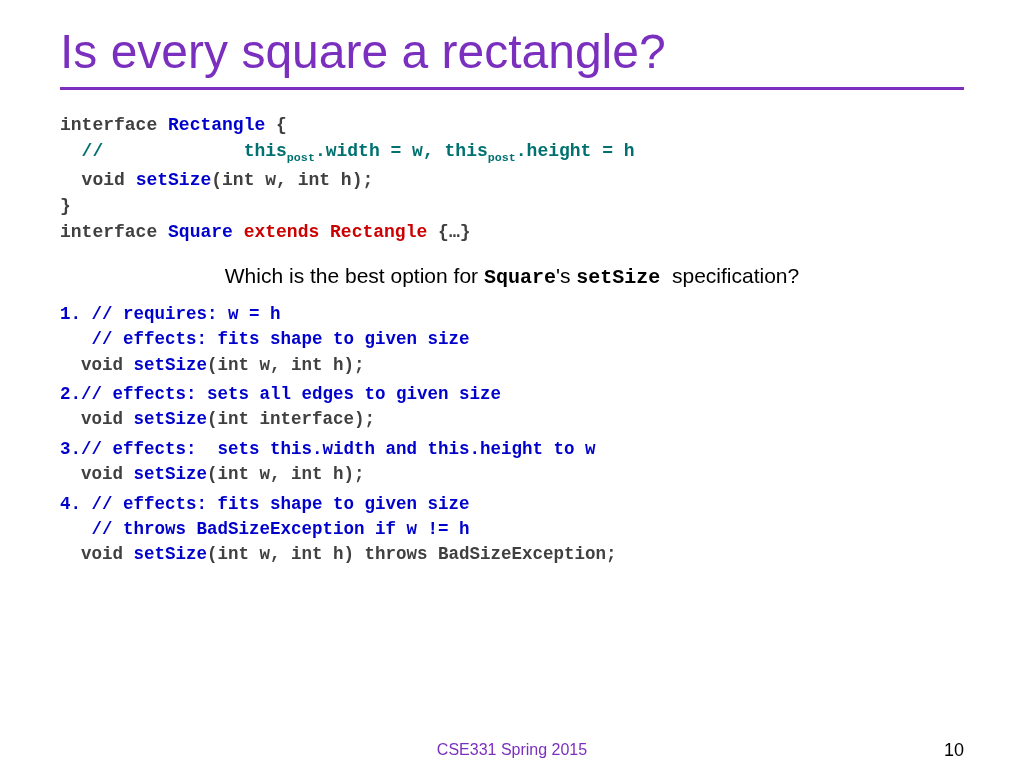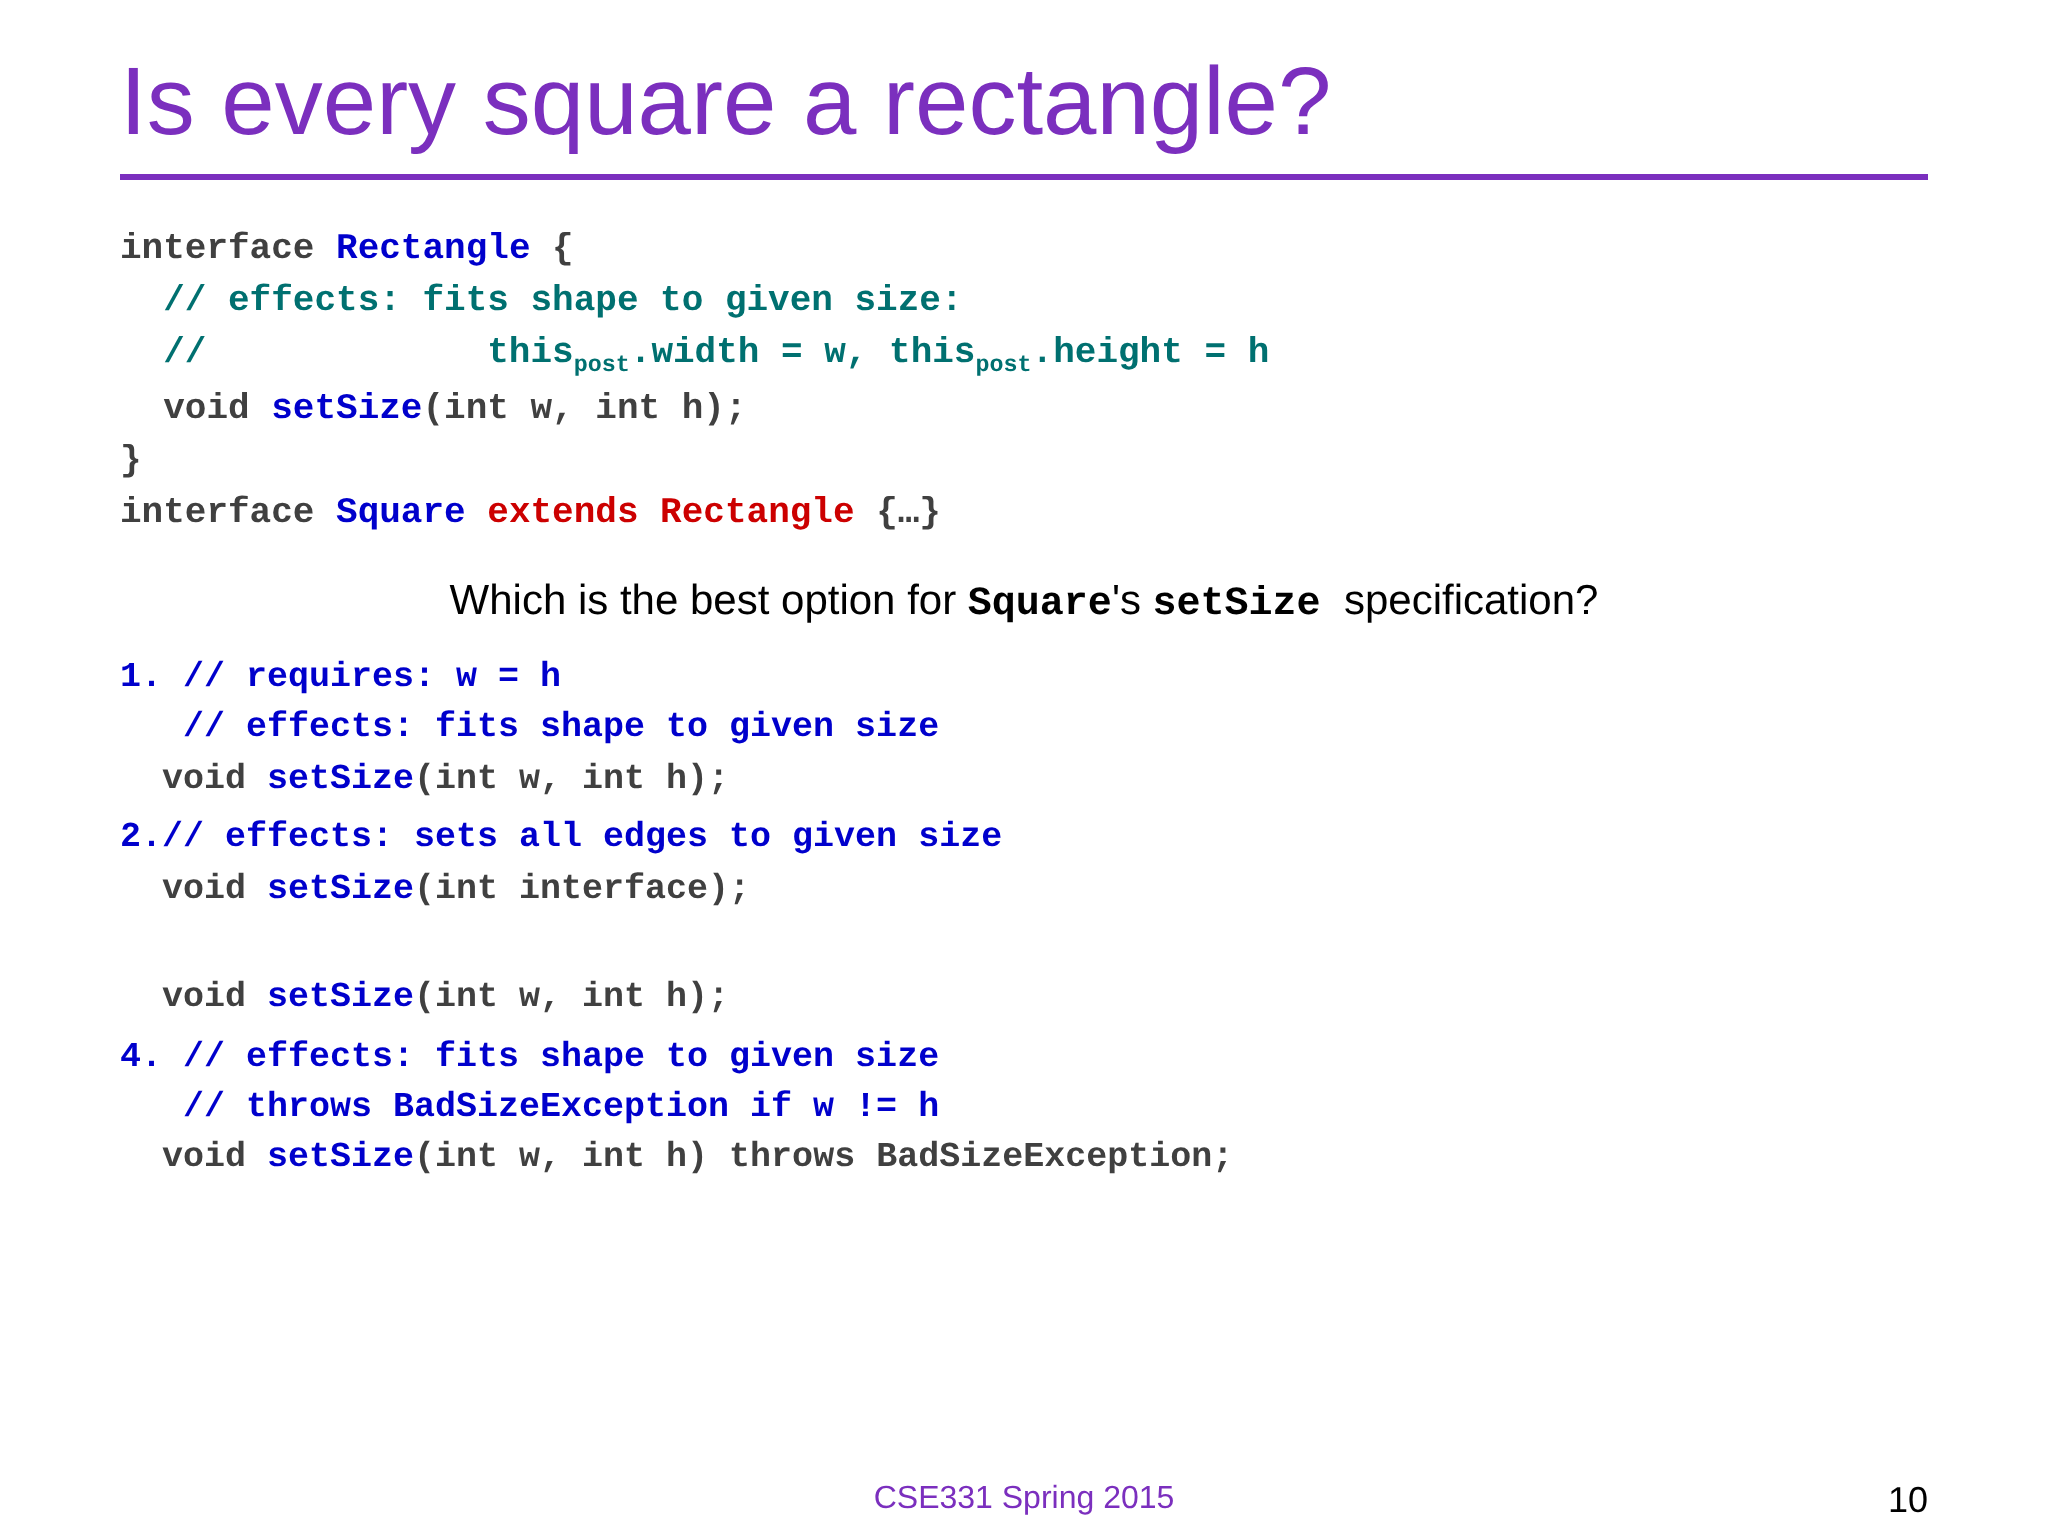--- a/index.html
+++ b/index.html
@@ -97,23 +97,20 @@
 <div class="slide">
 
   <h1 class="title">Is every square a rectangle?</h1>
   <hr class="title-underline">
 
   <div class="code-block">
     <div>
       <span class="black">interface </span><span class="blue">Rectangle</span><span class="black"> {</span>
     </div>
     <div>
-      <span class="cyan">&nbsp;&nbsp;// effects: fits shape to given size:</span>
-    </div>
-    <div>
       <span class="cyan">&nbsp;&nbsp;//&nbsp;&nbsp;&nbsp;&nbsp;&nbsp;&nbsp;&nbsp;&nbsp;&nbsp;&nbsp;&nbsp;&nbsp;&nbsp;this<sub>post</sub>.width = w, this<sub>post</sub>.height = h</span>
     </div>
     <div>
       <span class="black">&nbsp;&nbsp;void </span><span class="blue">setSize</span><span class="black">(int w, int h);</span>
     </div>
     <div>
       <span class="black">}</span>
     </div>
     <div>
       <span class="black">interface </span><span class="blue">Square</span><span class="red"> extends Rectangle </span><span class="black">{…}</span>
@@ -129,21 +126,21 @@
     <span class="blue">&nbsp;&nbsp;&nbsp;// effects: fits shape to given size</span><br>
     <span class="black">&nbsp;&nbsp;void </span><span class="blue">setSize</span><span class="black">(int w, int h);</span>
   </div>
 
   <div class="option">
     <span class="blue">2.// effects: sets all edges to given size</span><br>
     <span class="black">&nbsp;&nbsp;void </span><span class="blue">setSize</span><span class="black">(int interface);</span>
   </div>
 
   <div class="option">
-    <br>
+    <span class="blue">3.// effects:&nbsp;&nbsp;sets this.width and this.height to w</span><br>
     <span class="black">&nbsp;&nbsp;void </span><span class="blue">setSize</span><span class="black">(int w, int h);</span>
   </div>
 
   <div class="option">
     <span class="blue">4.&nbsp;// effects: fits shape to given size</span><br>
     <span class="blue">&nbsp;&nbsp;&nbsp;// throws BadSizeException if w != h</span><br>
     <span class="black">&nbsp;&nbsp;void </span><span class="blue">setSize</span><span class="black">(int w, int h) throws BadSizeException;</span>
   </div>
 
   <div class="footer">

